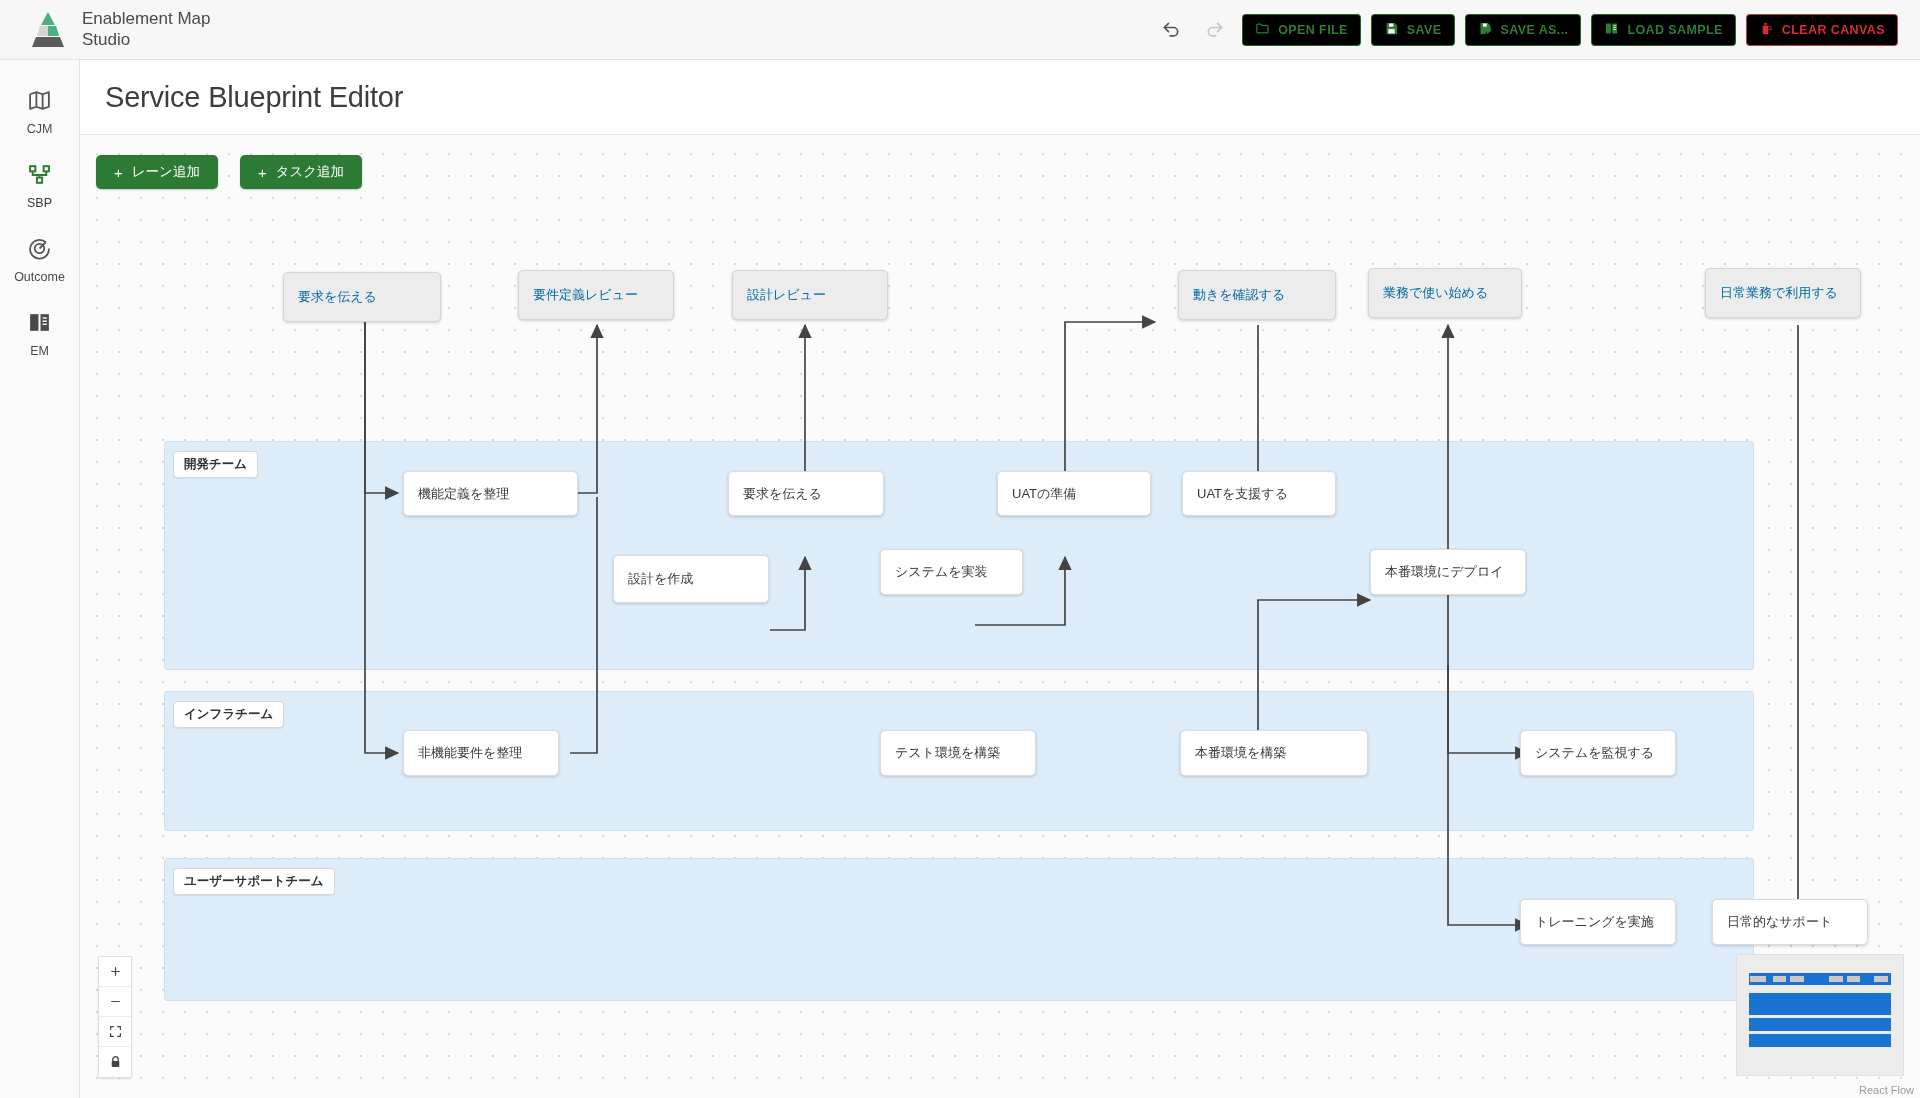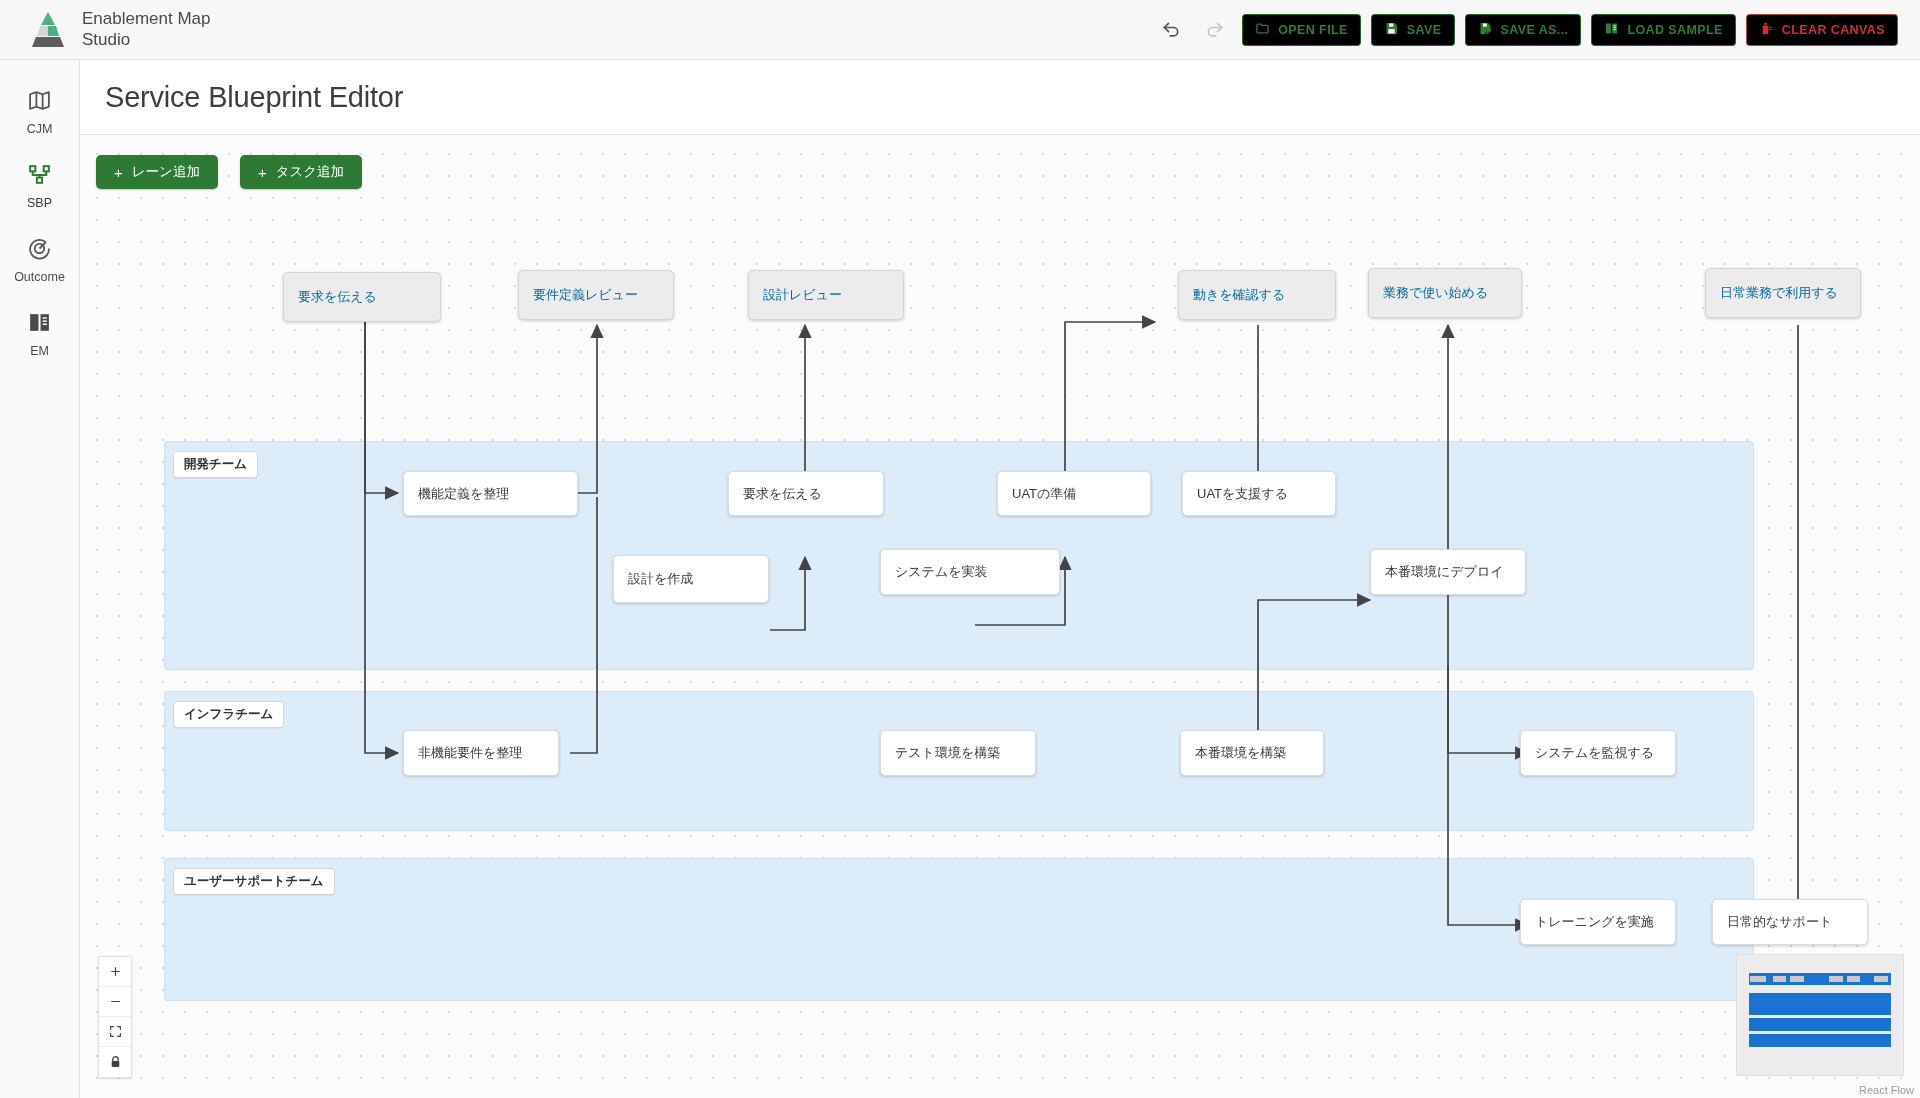--- a/index.html
+++ b/index.html
@@ -329,21 +329,21 @@
         <path d="M1718,190 L1718,790" marker-end="url(#ah)"></path>
       </g>
     </svg>
 
     <div class="node gray" style="left:203px; top:137px; width:158px; height:50px;">
       <span>要求を伝える</span>
     </div>
     <div class="node gray" style="left:438px; top:135px; width:156px; height:50px;">
       <span>要件定義レビュー</span>
     </div>
-    <div class="node gray" style="left:668px; top:135px; width:156px; height:50px;">
+    <div class="node gray" style="left:652px; top:135px; width:156px; height:50px;">
       <span>設計レビュー</span>
     </div>
     <div class="node gray" style="left:1098px; top:135px; width:158px; height:50px;">
       <span>動きを確認する</span>
     </div>
     <div class="node gray" style="left:1288px; top:133px; width:154px; height:50px;">
       <span>業務で使い始める</span>
     </div>
     <div class="node gray" style="left:1625px; top:133px; width:156px; height:50px;">
       <span>日常業務で利用する</span>
@@ -358,34 +358,34 @@
     <div class="node" style="left:917px; top:336px; width:154px; height:45px;">
       <span>UATの準備</span>
     </div>
     <div class="node" style="left:1102px; top:336px; width:154px; height:45px;">
       <span>UATを支援する</span>
     </div>
 
     <div class="node" style="left:533px; top:420px; width:156px; height:48px;">
       <span>設計を作成</span>
     </div>
-    <div class="node" style="left:800px; top:414px; width:180px; height:46px;">
+    <div class="node" style="left:800px; top:414px; width:143px; height:46px;">
       <span>システムを実装</span>
     </div>
     <div class="node" style="left:1290px; top:414px; width:156px; height:46px;">
       <span>本番環境にデプロイ</span>
     </div>
 
     <div class="node" style="left:323px; top:595px; width:156px; height:46px;">
       <span>非機能要件を整理</span>
     </div>
     <div class="node" style="left:800px; top:595px; width:156px; height:46px;">
       <span>テスト環境を構築</span>
     </div>
-    <div class="node" style="left:1100px; top:595px; width:144px; height:46px;">
+    <div class="node" style="left:1100px; top:595px; width:188px; height:46px;">
       <span>本番環境を構築</span>
     </div>
     <div class="node" style="left:1440px; top:595px; width:156px; height:46px;">
       <span>システムを監視する</span>
     </div>
 
     <div class="node" style="left:1440px; top:764px; width:156px; height:46px;">
       <span>トレーニングを実施</span>
     </div>
     <div class="node" style="left:1632px; top:764px; width:156px; height:46px;">

